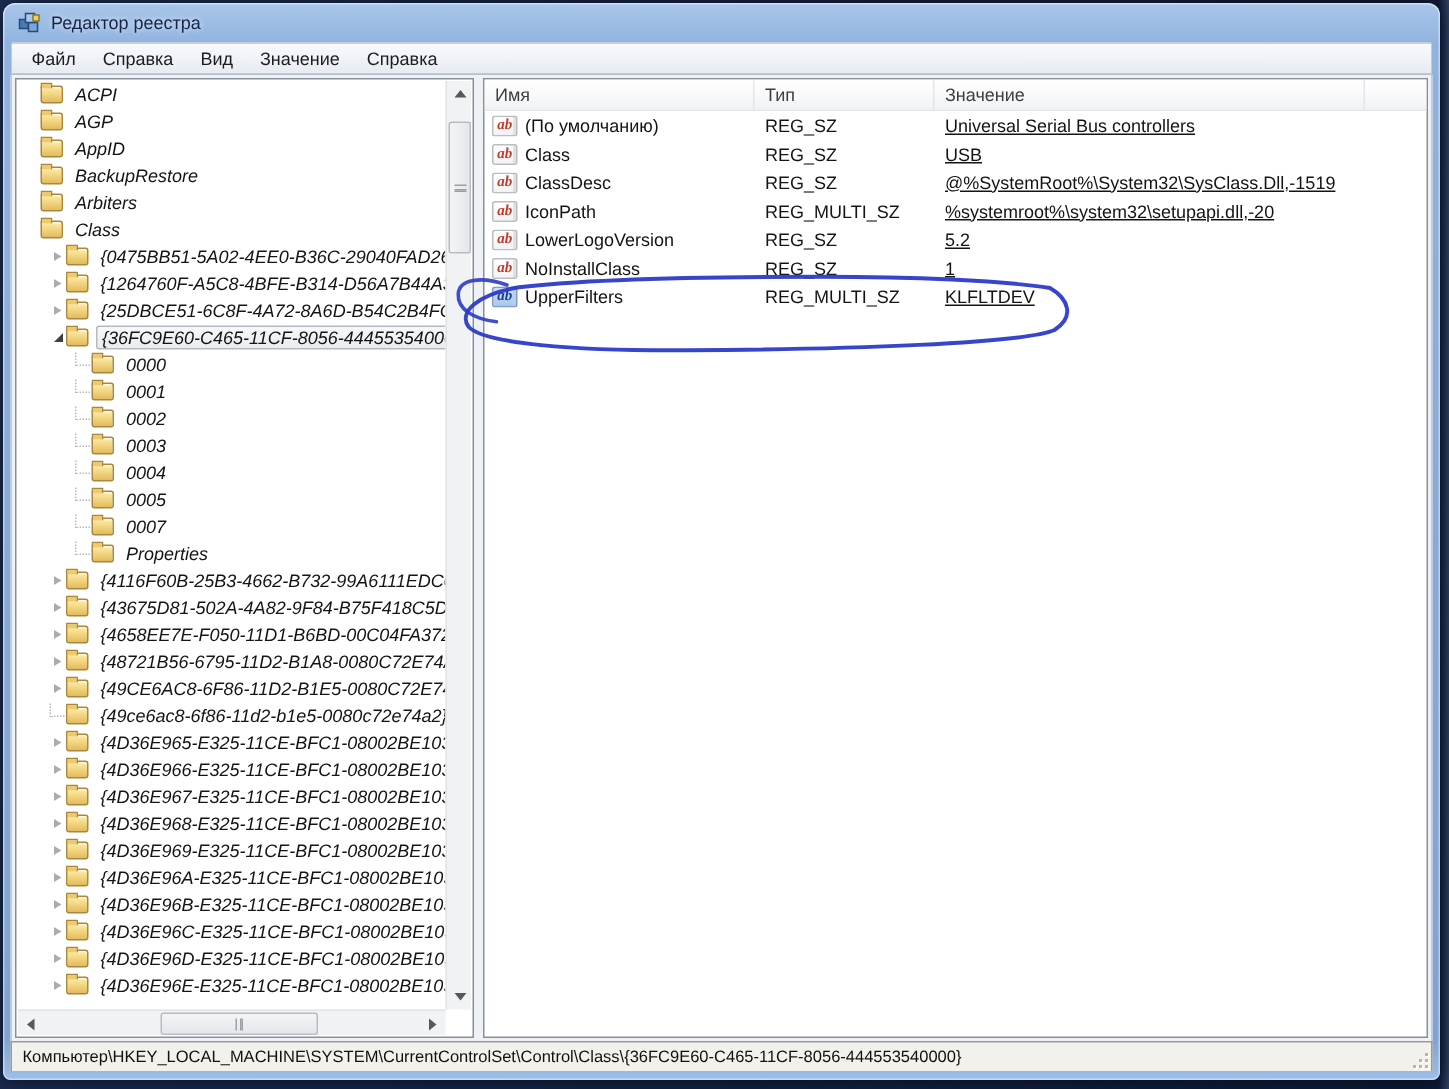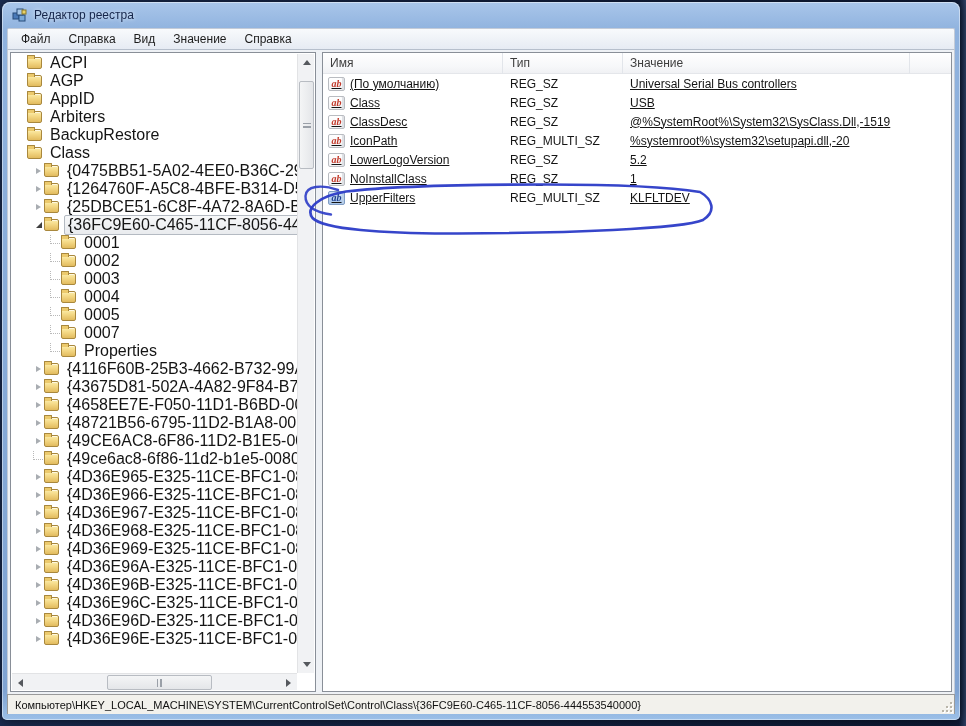--- a/index.html
+++ b/index.html
@@ -55,21 +55,21 @@
   .t-arrow { width:11px; flex:0 0 auto; display:flex; align-items:center; justify-content:center; }
   .arr-c { width:0; height:0; border-top:3.5px solid transparent; border-bottom:3.5px solid transparent; border-left:5px solid #a9adb2; }
   .arr-e { width:0; height:0; border-left:6px solid transparent; border-bottom:6px solid #3f3f3f; }
   .t-conn { width:10px; height:9px; border-left:1px dotted #b9b9b9; border-bottom:1px dotted #b9b9b9; margin:-8px 1px 0 0; flex:0 0 auto; }
   .folder { width:15px; height:12px; position:relative; flex:0 0 auto; margin-right:5px;
     background:linear-gradient(#fceda9 0%,#f3d784 45%,#e2bb5e 100%);
     border:1px solid #a9883d; border-radius:1px 2px 2px 2px;
     box-shadow:inset 0 1px 0 rgba(255,255,255,.65); }
   .folder::before { content:""; position:absolute; left:-1px; top:-3px; width:6px; height:3px;
     background:#ecca6d; border:1px solid #a9883d; border-bottom:none; border-radius:1px 1px 0 0; }
-  .tlabel { font-size:16px; color:#141414; padding:0 3px; }
+  .tlabel { font-size:12px; color:#141414; padding:0 3px;font-style:italic; }
   .tlabel.sel { border:1px solid #b4bac2; border-radius:2px; background:linear-gradient(#f7f8f9,#e9ebee); }
 
   
   .vscroll { position:absolute; top:1px; right:1px; bottom:18px; width:17px; background:#f1f2f4; border-left:1px solid #e2e3e5; }
   .hscroll { position:absolute; left:1px; right:18px; bottom:1px; height:17px; background:#f1f2f4; border-top:1px solid #e2e3e5; }
   .sb-btn { position:absolute; width:17px; height:17px; display:flex; align-items:center; justify-content:center; }
   .sb-tri-up { width:0;height:0;border-left:4px solid transparent;border-right:4px solid transparent;border-bottom:5px solid #55585d; }
   .sb-tri-dn { width:0;height:0;border-left:4px solid transparent;border-right:4px solid transparent;border-top:5px solid #55585d; }
   .sb-tri-l { width:0;height:0;border-top:4px solid transparent;border-bottom:4px solid transparent;border-right:5px solid #55585d; }
   .sb-tri-r { width:0;height:0;border-top:4px solid transparent;border-bottom:4px solid transparent;border-left:5px solid #55585d; }
@@ -84,21 +84,21 @@
 
   .splitter { width:6px; background:#eef1f5; }
 
   
   .valpanel { flex:1; background:#fff; border:1px solid #898f98; position:relative; overflow:hidden; display:flex; flex-direction:column; }
   .vheader { height:21px; display:flex; background:linear-gradient(#ffffff,#f6f7f9 70%,#f0f1f4); border-bottom:1px solid #e4e6ea; flex:0 0 auto; }
   .vhcell { font-size:12px; color:#3d3d3d; padding:3px 0 0 7px; border-right:1px solid #e2e5ea; height:21px; }
   .vhcell:last-child { border-right:none; flex:1; }
   .vrow { height:19px; display:flex; align-items:center; }
   .vcell { font-size:12px; color:#141414; padding-left:7px; white-space:nowrap; overflow:hidden; }
-  .c-name { width:180px; display:flex; align-items:flex-end; gap:5px; padding-left:5px;text-decoration:underline; }
+  .c-name { width:180px; display:flex; align-items:flex-end; gap:5px; padding-left:5px; }
   .c-type { width:120px; }
   .c-val  { flex:1;text-decoration:underline; }
   .abicon { width:17px; height:14px; flex:0 0 auto; border:1px solid #b9bcc1; border-radius:2px;
     background:linear-gradient(#ffffff,#f2f3f5); color:#c23a2b; font-size:10px; font-weight:bold;
     display:flex; align-items:center; justify-content:center; line-height:1;
     box-shadow:inset -2px 0 0 #dfe1e5; font-family:"Liberation Serif","DejaVu Serif",serif; font-style:italic; }
   .abicon.blue { background:linear-gradient(#cfe0f5,#a9c6ea); color:#1d3f8f; border-color:#7f9cc4; box-shadow:inset -2px 0 0 #b9cfe9; }
 
   
   .statusbar { height:20px; margin:0 5px; background:#f2f1ec; border:1px solid #9a9a9a; border-bottom:none;
@@ -169,27 +169,27 @@
           <div class="trow">
             <span style="width: 4px; flex: 0 0 auto;"></span>
             <span class="t-arrow"></span>
             <span class="folder"></span>
             <span class="tlabel">AppID</span>
           </div>
           <div class="trow">
             <span style="width: 4px; flex: 0 0 auto;"></span>
             <span class="t-arrow"></span>
             <span class="folder"></span>
-            <span class="tlabel">Arbiters</span>
+            <span class="tlabel">BackupRestore</span>
           </div>
           <div class="trow">
             <span style="width: 4px; flex: 0 0 auto;"></span>
             <span class="t-arrow"></span>
             <span class="folder"></span>
-            <span class="tlabel">BackupRestore</span>
+            <span class="tlabel">Arbiters</span>
           </div>
           <div class="trow">
             <span style="width: 4px; flex: 0 0 auto;"></span>
             <span class="t-arrow"></span>
             <span class="folder"></span>
             <span class="tlabel">Class</span>
           </div>
           <div class="trow">
             <span style="width: 21px; flex: 0 0 auto;"></span>
             <span class="t-arrow">
@@ -214,20 +214,26 @@
             <span class="folder"></span>
             <span class="tlabel">{25DBCE51-6C8F-4A72-8A6D-B54C2B4FC835}</span>
           </div>
           <div class="trow">
             <span style="width: 21px; flex: 0 0 auto;"></span>
             <span class="t-arrow">
               <span class="arr-e"></span>
             </span>
             <span class="folder"></span>
             <span class="tlabel sel">{36FC9E60-C465-11CF-8056-444553540000}</span>
+          </div>
+          <div class="trow">
+            <span style="width: 38px; flex: 0 0 auto;"></span>
+            <span class="t-conn"></span>
+            <span class="folder"></span>
+            <span class="tlabel">0000</span>
           </div>
           <div class="trow">
             <span style="width: 38px; flex: 0 0 auto;"></span>
             <span class="t-conn"></span>
             <span class="folder"></span>
             <span class="tlabel">0001</span>
           </div>
           <div class="trow">
             <span style="width: 38px; flex: 0 0 auto;"></span>
             <span class="t-conn"></span>

